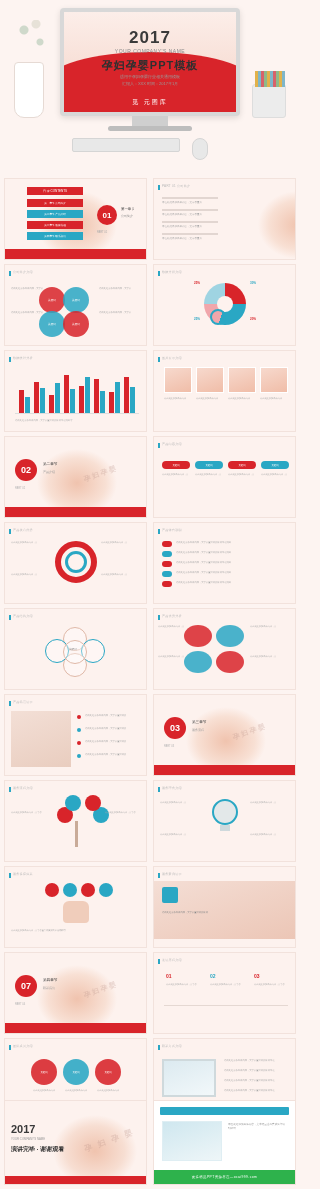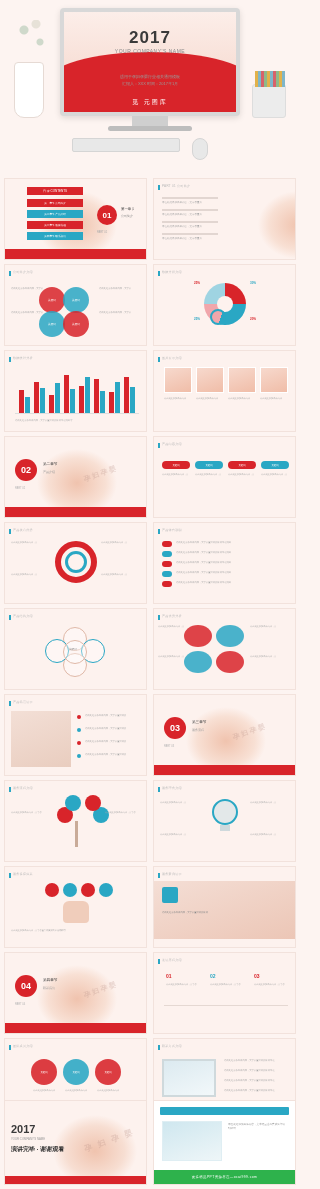--- a/index.html
+++ b/index.html
@@ -76,20 +76,21 @@
   <div class="belly"></div>
   <div class="vase"></div>
   <div class="flower"></div>
   <div class="pencils"></div>
   <div class="monitor">
     <div class="inner">
       <div class="redwave"></div>
       <div class="redfill"></div>
       <div class="yr">2017</div>
       <div class="sub1">YOUR COMPANY'S NAME</div>
+      <div class="cn">孕妇孕婴PPT模板</div>
       <div class="sub2">适用于孕妇孕婴行业相关通用模板</div>
       <div class="sub3">汇报人：XXX   时间：2017年1月</div>
       <div class="brand">觅 元图库</div>
     </div>
   </div>
   <div class="stand"></div>
   <div class="base"></div>
   <div class="kbd"></div>
   <div class="mouse"></div>
 </div>
@@ -286,21 +287,21 @@
       <div style="position:absolute;left:6px;top:62px;right:6px;font-size:2.2px;color:#ababab;">请在此处添加具体内容，文字尽量言简意赅简单说明即可</div>
     </div>
     <div style="left:153px; top:866px;" class="slide w">
       <div class="bar-title" style="left: 8px;">服务案例展示</div>
       <div style="position:absolute;left:0;top:14px;width:143px;height:58px;background:linear-gradient(160deg,#f4ded5,#ecc6b6);"></div>
       <div style="position:absolute;left:8px;top:20px;width:16px;height:16px;background:#2aa7c4;border-radius:2px;"></div>
       <div style="position:absolute;left:8px;top:44px;width:60px;font-size:2.3px;color:#8a8a8a;line-height:1.4;">请在此处添加具体内容，文字尽量言简意赅简</div>
     </div>
     <div style="left:4px; top:952px;" class="slide w">
       <div style="position:absolute;left:0;top:0;width:143px;height:82px;background:radial-gradient(ellipse 40px 34px at 72px 46px,#f0c3ae,#f8e0d4 72%,#fdf2ee);"></div>
-      <div style="position:absolute;left:10px;top:22px;width:22px;height:22px;background:#d8242a;border-radius:50%;color:#fff;font-size:9px;font-weight:bold;display:flex;align-items:center;justify-content:center;">04</div>
+      <div style="position:absolute;left:10px;top:22px;width:22px;height:22px;background:#d8242a;border-radius:50%;color:#fff;font-size:9px;font-weight:bold;display:flex;align-items:center;justify-content:center;">07</div>
       <div style="position:absolute;left:38px;top:25px;font-size:3.6px;color:#3a3a3a;">第四章节</div>
       <div style="position:absolute;left:38px;top:33px;font-size:3px;color:#9a9a9a;">联系我们</div>
       <div style="position:absolute;left:10px;top:50px;font-size:2.6px;color:#b5b5b5;">PART 04</div>
       <div style="position:absolute;left:78px;top:32px;font-size:7px;color:rgba(190,150,140,.3);transform:rotate(-20deg);font-weight:bold;">孕 妇 孕 婴</div>
       <div class="redstrip"></div>
     </div>
     <div style="left:153px; top:952px;" class="slide w">
       <div class="bar-title" style="left: 8px;">发展历程介绍</div>
       <div style="position:absolute;left:12px;top:20px;font-size:5px;font-weight:bold;color:#d8242a;">01</div>
       <div style="position:absolute;left:12px;top:30px;width:38px;font-size:2.2px;color:#ababab;line-height:1.4;">请在此处添加具体内容，文字尽</div>

